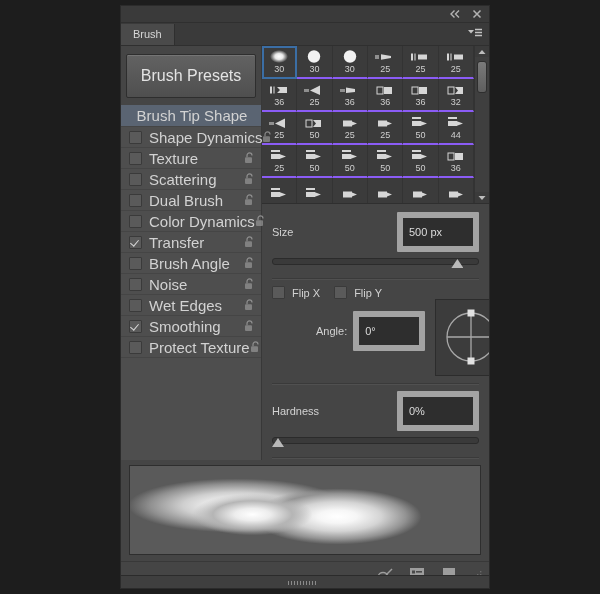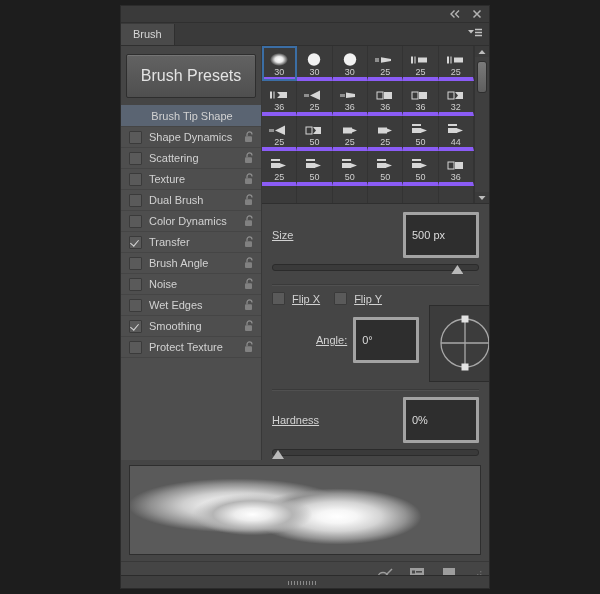--- a/index.html
+++ b/index.html
@@ -73,37 +73,37 @@
   .cbx{
     width:11px;height:11px;flex:0 0 11px;
     background:#5a5a5a;border:1px solid #3a3a3a;
     border-radius:1px;margin-right:7px;position:relative;
   }
   .cbx.on::after{
     content:"";position:absolute;left:2px;top:1px;
     width:4px;height:7px;border:solid #d8d8d8;
     border-width:0 1.5px 1.5px 0;transform:rotate(40deg);
   }
-  .optlabel{flex:1;color:#d2d2d2;font-size:11px;white-space:nowrap;}
+  .optlabel{flex:1;color:#d2d2d2;font-size:15px;white-space:nowrap;}
   .lock{width:11px;height:12px;flex:0 0 11px;opacity:.65;}
   .fillrow{background:#4e4e4e;flex:1;}
 
   .rightcol{flex:1;display:flex;flex-direction:column;background:#454545;min-width:0;}
 
   
   .gridwrap{display:flex;background:#3b3b3b;border-bottom:1px solid #2f2f2f;}
   .grid{
     flex:1;display:grid;
     grid-template-columns:repeat(6,1fr);
     background:#3b3b3b;
     overflow:hidden;height:157px;
   }
   .cell{
-    border-right:1px solid #333;border-bottom:4px solid #8b5cf6;
-    display:flex;flex-direction:column;align-items:center;justify-content:flex-end;
+    border-right:1px solid #333;border-bottom:2px solid #8b5cf6;
+    display:flex;flex-direction:column;align-items:center;justify-content:center;
     cursor:pointer;position:relative;height:31px;
   }
   .cell.sel{outline:2px solid #3b6ea5;outline-offset:-2px;}
   .tip{height:15px;display:flex;align-items:center;justify-content:center;}
   .sz{font-size:9px;color:#cfcfcf;line-height:10px;}
 
   .sbar{
     width:14px;flex:0 0 14px;background:#3b3b3b;
     border-left:1px solid #333;display:flex;flex-direction:column;
   }
@@ -111,26 +111,26 @@
   .strack{flex:1;background:#3f3f3f;position:relative;}
   .sthumb{
     position:absolute;left:2px;right:2px;top:4px;height:30px;
     background:linear-gradient(#7a7a7a,#5e5e5e);
     border:1px solid #2e2e2e;border-radius:3px;cursor:pointer;
   }
 
   
   .ctrls{padding:8px 10px 0 10px;flex:1;overflow:hidden;}
   .row{display:flex;align-items:center;margin-bottom:3px;}
-  .lbl{color:#d2d2d2;font-size:11px;text-decoration:underline;}
+  .lbl{color:#d2d2d2;font-size:11px;}
   .spacer{flex:1;}
   .field{
-    background:#2e2e2e;border:3px solid #a3a3a3;
+    background:#2e2e2e;border:6px solid #a3a3a3;
     color:#dcdcdc;font-size:11px;
-    padding:14px 6px;min-width:48px;text-align:left;
+    padding:8px 6px;min-width:48px;text-align:left;
     border-radius:1px;cursor:text;
   }
   .field.w{min-width:58px;}
   .slider{position:relative;height:14px;margin:2px 0 9px 0;}
   .strk{position:absolute;left:0;right:0;top:3px;height:5px;background:#3a3a3a;border:1px solid #2b2b2b;border-radius:3px;}
   .shnd{
     position:absolute;top:4px;width:12px;height:9px;
     background:#b9b9b9;cursor:pointer;
     clip-path:polygon(50% 0,100% 100%,0 100%);
   }
@@ -225,29 +225,29 @@
             <div class="optrow">
               <span class="cbx"></span>
               <span class="optlabel">Shape Dynamics</span>
               <span class="lock"><svg viewBox="0 0 11 12" width="11" height="12">
                   <path d="M3 5.3 V3.4 a2.5 2.5 0 0 1 5 0" stroke="#b0b0b0" stroke-width="1.2" fill="none"></path>
                   <rect x="1" y="5.3" width="7" height="5.6" rx="1" fill="#9d9d9d"></rect>
                 </svg></span>
             </div>
             <div class="optrow">
               <span class="cbx"></span>
+              <span class="optlabel">Texture</span>
+              <span class="lock"><svg viewBox="0 0 11 12" width="11" height="12">
+                  <path d="M3 5.3 V3.4 a2.5 2.5 0 0 1 5 0" stroke="#b0b0b0" stroke-width="1.2" fill="none"></path>
+                  <rect x="1" y="5.3" width="7" height="5.6" rx="1" fill="#9d9d9d"></rect>
+                </svg></span>
+            </div>
+            <div class="optrow">
+              <span class="cbx"></span>
               <span class="optlabel">Scattering</span>
-              <span class="lock"><svg viewBox="0 0 11 12" width="11" height="12">
-                  <path d="M3 5.3 V3.4 a2.5 2.5 0 0 1 5 0" stroke="#b0b0b0" stroke-width="1.2" fill="none"></path>
-                  <rect x="1" y="5.3" width="7" height="5.6" rx="1" fill="#9d9d9d"></rect>
-                </svg></span>
-            </div>
-            <div class="optrow">
-              <span class="cbx"></span>
-              <span class="optlabel">Texture</span>
               <span class="lock"><svg viewBox="0 0 11 12" width="11" height="12">
                   <path d="M3 5.3 V3.4 a2.5 2.5 0 0 1 5 0" stroke="#b0b0b0" stroke-width="1.2" fill="none"></path>
                   <rect x="1" y="5.3" width="7" height="5.6" rx="1" fill="#9d9d9d"></rect>
                 </svg></span>
             </div>
             <div class="optrow">
               <span class="cbx"></span>
               <span class="optlabel">Dual Brush</span>
               <span class="lock"><svg viewBox="0 0 11 12" width="11" height="12">
                   <path d="M3 5.3 V3.4 a2.5 2.5 0 0 1 5 0" stroke="#b0b0b0" stroke-width="1.2" fill="none"></path>

